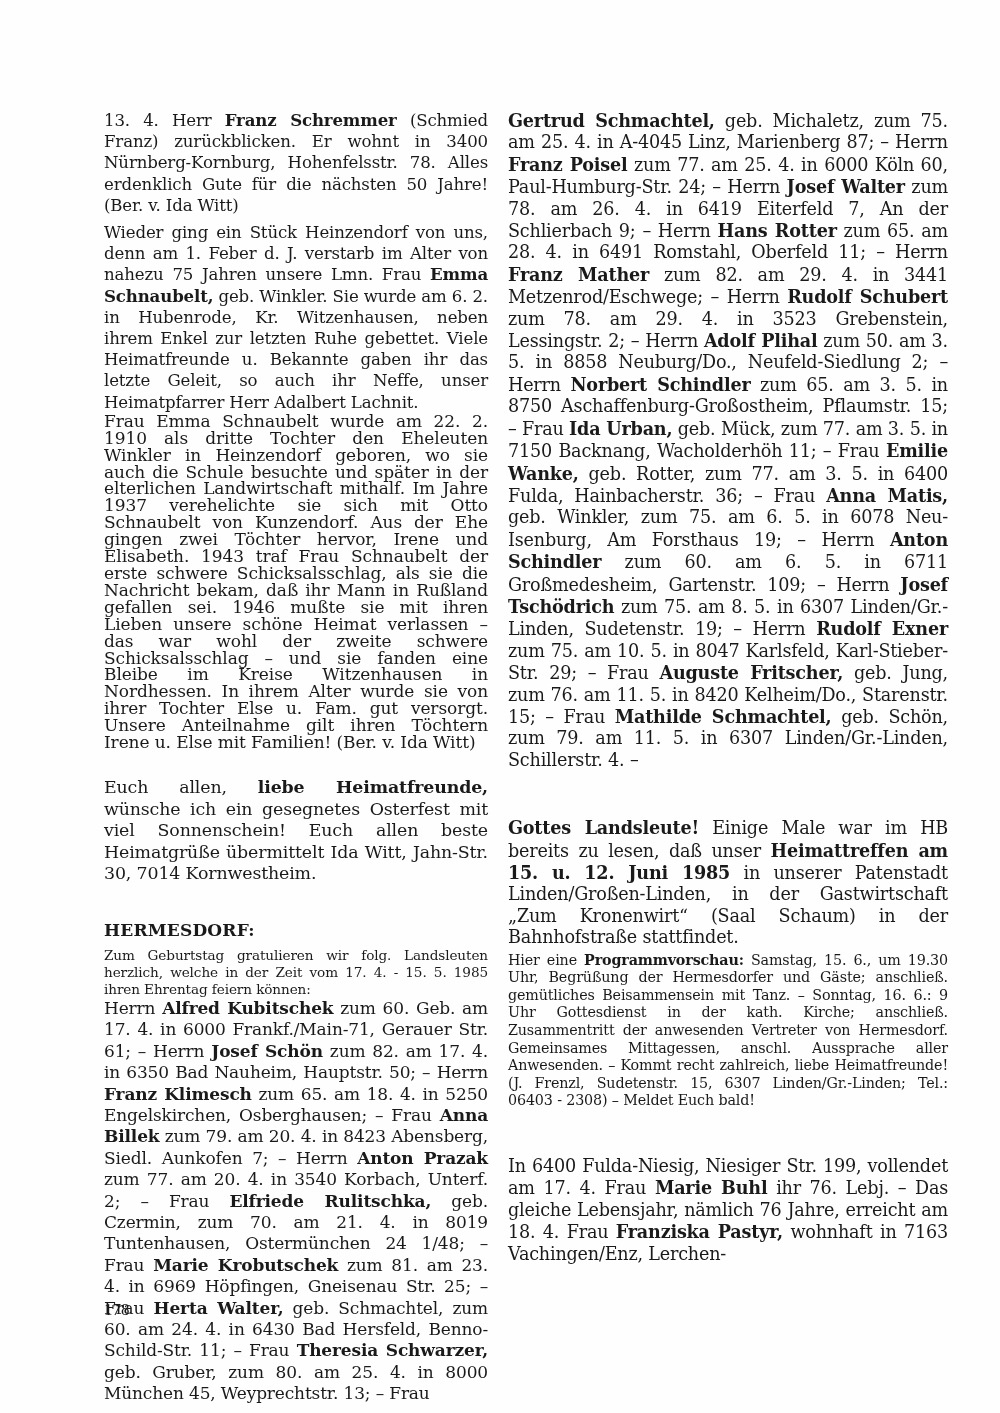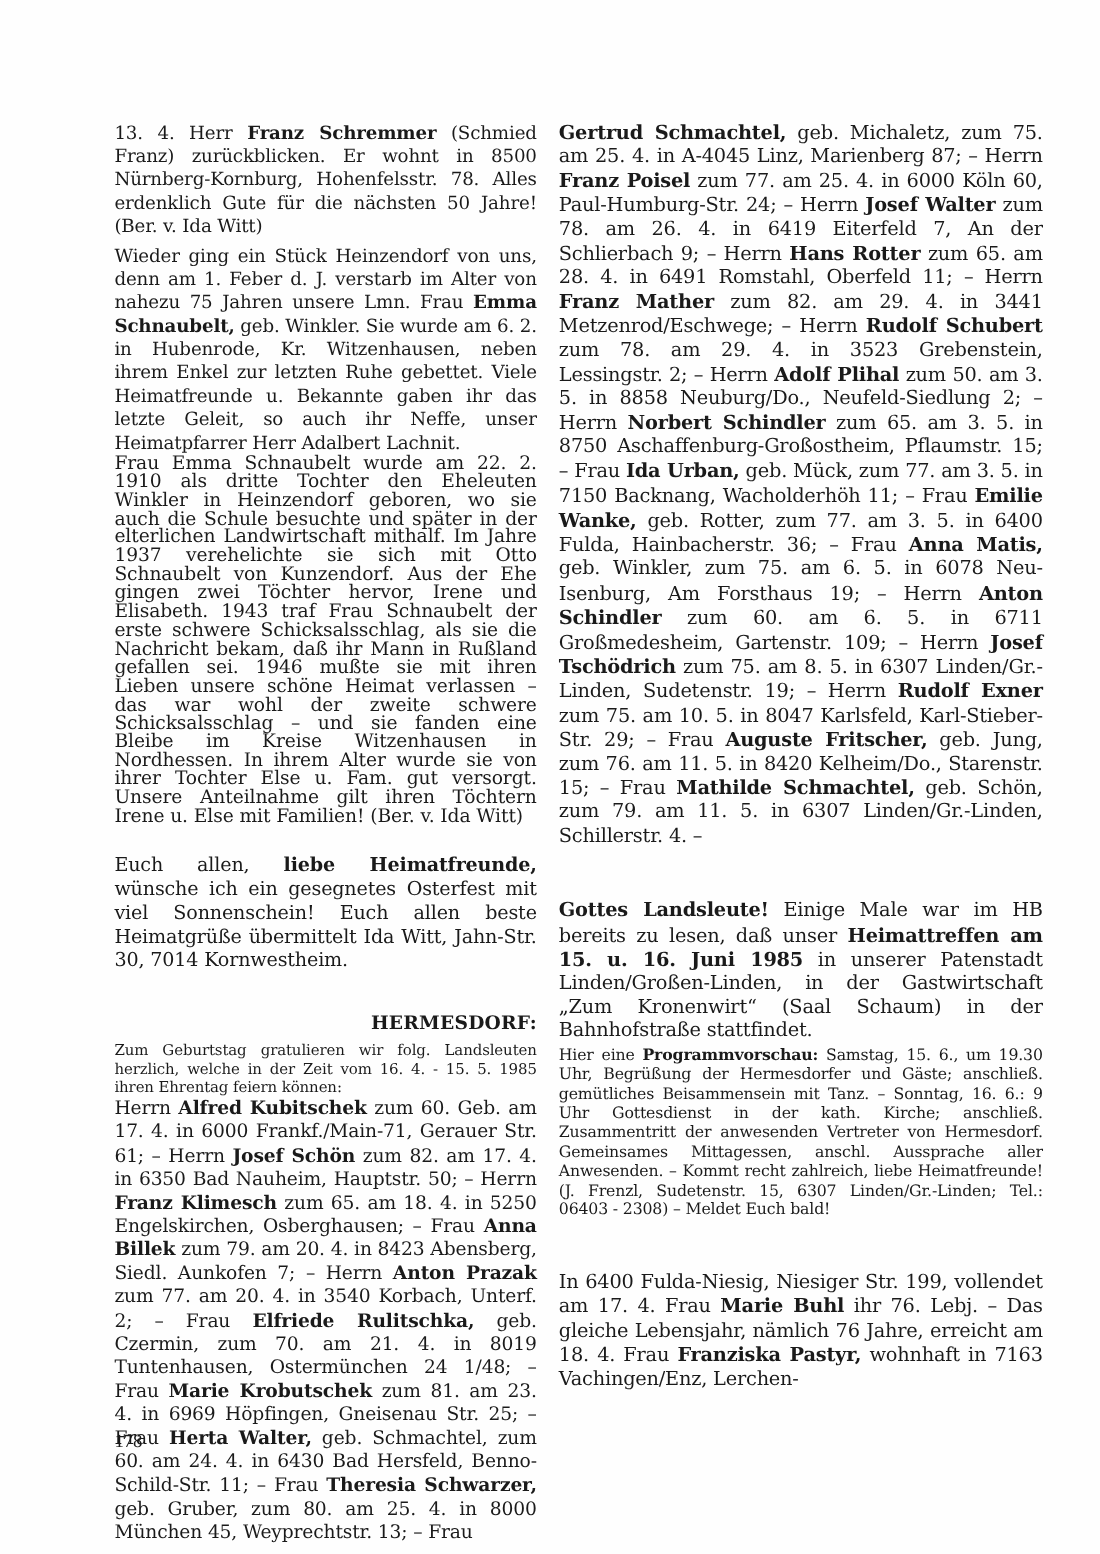--- a/index.html
+++ b/index.html
@@ -9,53 +9,53 @@
   .col-left { left: 104px; width: 384px; }
   .col-right { left: 508px; width: 440px; }
   .p { margin: 0; text-align: justify; hyphens: manual; }
   .big { font-size: 16.6px; line-height: 21.2px; letter-spacing: -0.15px; }
   .small { font-size: 17px; line-height: 16.9px; letter-spacing: -0.1px; }
   .right .big { font-size: 17.6px; line-height: 21.4px; letter-spacing: -0.2px; }
   .right .small { font-size: 14px; line-height: 17.2px; letter-spacing: -0.15px; }
   b { font-weight: bold; }
   .gap-s { height: 6px; }
   .gap-l { height: 34px; }
-  .heading { font-family: "DejaVu Serif", serif; font-weight: bold; font-size: 17px; letter-spacing: 0.2px; margin: 0; line-height: 22px; text-align: right; }
+  .heading { font-family: "DejaVu Serif", serif; font-weight: bold; font-size: 17px; letter-spacing: 0.2px; margin: 0; line-height: 22px; }
   .pagenum { position: absolute; left: 104px; top: 1300px; font-family: Liberation Serif, serif; font-size: 17px; }
 </style>
 </head>
 <body>
 
 <div class="page">
 
   <div class="col col-left">
     <p class="p big">
-      <span>13. 4. Herr </span><b>Franz Schremmer</b><span> (Schmied Franz) zurückblicken. Er wohnt in 8500 Nürnberg-Kornburg, Hohenfelsstr. 78. Alles erdenklich Gute für die nächsten 50 Jahre! (Ber. v. Ida Witt)</span>
+      <span>13. 4. Herr </span><b>Franz Schremmer</b><span> (Schmied Franz) zurückblicken. Er wohnt in 3400 Nürnberg-Kornburg, Hohenfelsstr. 78. Alles erdenklich Gute für die nächsten 50 Jahre! (Ber. v. Ida Witt)</span>
     </p>
     <div class="gap-s"></div>
     <p class="p big">
       <span>Wieder ging ein Stück Heinzendorf von uns, denn am 1. Feber d. J. verstarb im Alter von nahezu 75 Jahren unsere Lmn. Frau </span><b>Emma Schnaubelt,</b><span> geb. Winkler. Sie wurde am 6. 2. in Hubenrode, Kr. Witzenhausen, neben ihrem Enkel zur letzten Ruhe gebettet. Viele Heimatfreunde u. Bekannte gaben ihr das letzte Geleit, so auch ihr Neffe, unser Heimatpfarrer Herr Adalbert Lachnit.</span>
     </p>
     <p class="p small">Frau Emma Schnaubelt wurde am 22. 2. 1910 als dritte Tochter den Eheleuten Winkler in Heinzendorf geboren, wo sie auch die Schule besuchte und später in der elterlichen Landwirtschaft mithalf. Im Jahre 1937 verehelichte sie sich mit Otto Schnaubelt von Kunzendorf. Aus der Ehe gingen zwei Töchter hervor, Irene und Elisabeth. 1943 traf Frau Schnaubelt der erste schwere Schicksalsschlag, als sie die Nachricht bekam, daß ihr Mann in Rußland gefallen sei. 1946 mußte sie mit ihren Lieben unsere schöne Heimat verlassen – das war wohl der zweite schwere Schicksalsschlag – und sie fanden eine Bleibe im Kreise Witzenhausen in Nordhessen. In ihrem Alter wurde sie von ihrer Tochter Else u. Fam. gut versorgt. Unsere Anteilnahme gilt ihren Töchtern Irene u. Else mit Familien! (Ber. v. Ida Witt)</p>
     <div class="gap-s"></div>
     <p class="p big" style="font-size:17.4px;line-height:21.6px;margin-top:20px;">
       <span>Euch allen, </span><b>liebe Heimatfreunde,</b><span> wünsche ich ein gesegnetes Osterfest mit viel Sonnenschein! Euch allen beste Heimatgrüße übermittelt Ida Witt, Jahn-Str. 30, 7014 Kornwestheim.</span>
     </p>
     <div class="gap-l"></div>
     <h2 class="heading">HERMESDORF:</h2>
     <div class="gap-s"></div>
-    <p class="p small" style="font-size:13.6px;line-height:17px;">Zum Geburtstag gratulieren wir folg. Landsleuten herzlich, welche in der Zeit vom 16. 4. - 15. 5. 1985 ihren Ehrentag feiern können:</p>
+    <p class="p small" style="font-size:13.6px;line-height:17px;">Zum Geburtstag gratulieren wir folg. Landsleuten herzlich, welche in der Zeit vom 17. 4. - 15. 5. 1985 ihren Ehrentag feiern können:</p>
     <p class="p big" style="font-size:17px;line-height:21.4px;"><span>Herrn </span><b>Alfred Kubitschek</b><span> zum 60. Geb. am 17. 4. in 6000 Frankf./Main-71, Gerauer Str. 61; – Herrn </span><b>Josef Schön</b><span> zum 82. am 17. 4. in 6350 Bad Nauheim, Hauptstr. 50; – Herrn </span><b>Franz Klimesch</b><span> zum 65. am 18. 4. in 5250 Engelskirchen, Osberghausen; – Frau </span><b>Anna Billek</b><span> zum 79. am 20. 4. in 8423 Abensberg, Siedl. Aunkofen 7; – Herrn </span><b>Anton Prazak</b><span> zum 77. am 20. 4. in 3540 Korbach, Unterf. 2; – Frau </span><b>Elfriede Rulitschka,</b><span> geb. Czermin, zum 70. am 21. 4. in 8019 Tuntenhausen, Ostermünchen 24 1/48; – Frau </span><b>Marie Krobutschek</b><span> zum 81. am 23. 4. in 6969 Höpfingen, Gneisenau Str. 25; – Frau </span><b>Herta Walter,</b><span> geb. Schmachtel, zum 60. am 24. 4. in 6430 Bad Hersfeld, Benno-Schild-Str. 11; – Frau </span><b>Theresia Schwarzer,</b><span> geb. Gruber, zum 80. am 25. 4. in 8000 München 45, Weyprechtstr. 13; – Frau</span></p>
   </div>
 
   <div class="col col-right right">
     <p class="p big"><b>Gertrud Schmachtel,</b><span> geb. Michaletz, zum 75. am 25. 4. in A-4045 Linz, Marienberg 87; – Herrn </span><b>Franz Poisel</b><span> zum 77. am 25. 4. in 6000 Köln 60, Paul-Humburg-Str. 24; – Herrn </span><b>Josef Walter</b><span> zum 78. am 26. 4. in 6419 Eiterfeld 7, An der Schlierbach 9; – Herrn </span><b>Hans Rotter</b><span> zum 65. am 28. 4. in 6491 Romstahl, Oberfeld 11; – Herrn </span><b>Franz Mather</b><span> zum 82. am 29. 4. in 3441 Metzenrod/Eschwege; – Herrn </span><b>Rudolf Schubert</b><span> zum 78. am 29. 4. in 3523 Grebenstein, Lessingstr. 2; – Herrn </span><b>Adolf Plihal</b><span> zum 50. am 3. 5. in 8858 Neuburg/Do., Neufeld-Siedlung 2; – Herrn </span><b>Norbert Schindler</b><span> zum 65. am 3. 5. in 8750 Aschaffenburg-Großostheim, Pflaumstr. 15; – Frau </span><b>Ida Urban,</b><span> geb. Mück, zum 77. am 3. 5. in 7150 Backnang, Wacholderhöh 11; – Frau </span><b>Emilie Wanke,</b><span> geb. Rotter, zum 77. am 3. 5. in 6400 Fulda, Hainbacherstr. 36; – Frau </span><b>Anna Matis,</b><span> geb. Winkler, zum 75. am 6. 5. in 6078 Neu-Isenburg, Am Forsthaus 19; – Herrn </span><b>Anton Schindler</b><span> zum 60. am 6. 5. in 6711 Großmedesheim, Gartenstr. 109; – Herrn </span><b>Josef Tschödrich</b><span> zum 75. am 8. 5. in 6307 Linden/Gr.-Linden, Sudetenstr. 19; – Herrn </span><b>Rudolf Exner</b><span> zum 75. am 10. 5. in 8047 Karlsfeld, Karl-Stieber-Str. 29; – Frau </span><b>Auguste Fritscher,</b><span> geb. Jung, zum 76. am 11. 5. in 8420 Kelheim/Do., Starenstr. 15; – Frau </span><b>Mathilde Schmachtel,</b><span> geb. Schön, zum 79. am 11. 5. in 6307 Linden/Gr.-Linden, Schillerstr. 4. –</span></p>
     <div class="gap-s"></div>
     <div class="gap-l" style="height:40px;"></div>
-    <p class="p big"><b>Gottes Landsleute!</b><span> Einige Male war im HB bereits zu lesen, daß unser </span><b>Heimattreffen am 15. u. 16. Juni 1985</b><span> in unserer Patenstadt Linden/Großen-Linden, in der Gastwirtschaft „Zum Kronenwirt“ (Saal Schaum) in der Bahnhofstraße stattfindet.</span></p>
+    <p class="p big"><b>Gottes Landsleute!</b><span> Einige Male war im HB bereits zu lesen, daß unser </span><b>Heimattreffen am 15. u. 12. Juni 1985</b><span> in unserer Patenstadt Linden/Großen-Linden, in der Gastwirtschaft „Zum Kronenwirt“ (Saal Schaum) in der Bahnhofstraße stattfindet.</span></p>
     <div style="height:3px"></div>
     <p class="p small" style="font-size:14.3px;line-height:17.6px;"><span>Hier eine </span><b>Programmvorschau:</b><span> Samstag, 15. 6., um 19.30 Uhr, Begrüßung der Hermesdorfer und Gäste; anschließ. gemütliches Beisammensein mit Tanz. – Sonntag, 16. 6.: 9 Uhr Gottesdienst in der kath. Kirche; anschließ. Zusammentritt der anwesenden Vertreter von Hermesdorf. Gemeinsames Mittagessen, anschl. Aussprache aller Anwesenden. – Kommt recht zahlreich, liebe Heimatfreunde! (J. Frenzl, Sudetenstr. 15, 6307 Linden/Gr.-Linden; Tel.: 06403 - 2308) – Meldet Euch bald!</span></p>
     <div class="gap-l" style="height:40px;"></div>
     <div class="gap-s"></div>
     <p class="p big"><span>In 6400 Fulda-Niesig, Niesiger Str. 199, vollendet am 17. 4. Frau </span><b>Marie Buhl</b><span> ihr 76. Lebj. – Das gleiche Lebensjahr, nämlich 76 Jahre, erreicht am 18. 4. Frau </span><b>Franziska Pastyr,</b><span> wohnhaft in 7163 Vachingen/Enz, Lerchen-</span></p>
   </div>
 
   <div class="pagenum">178</div>
 </div>
 

